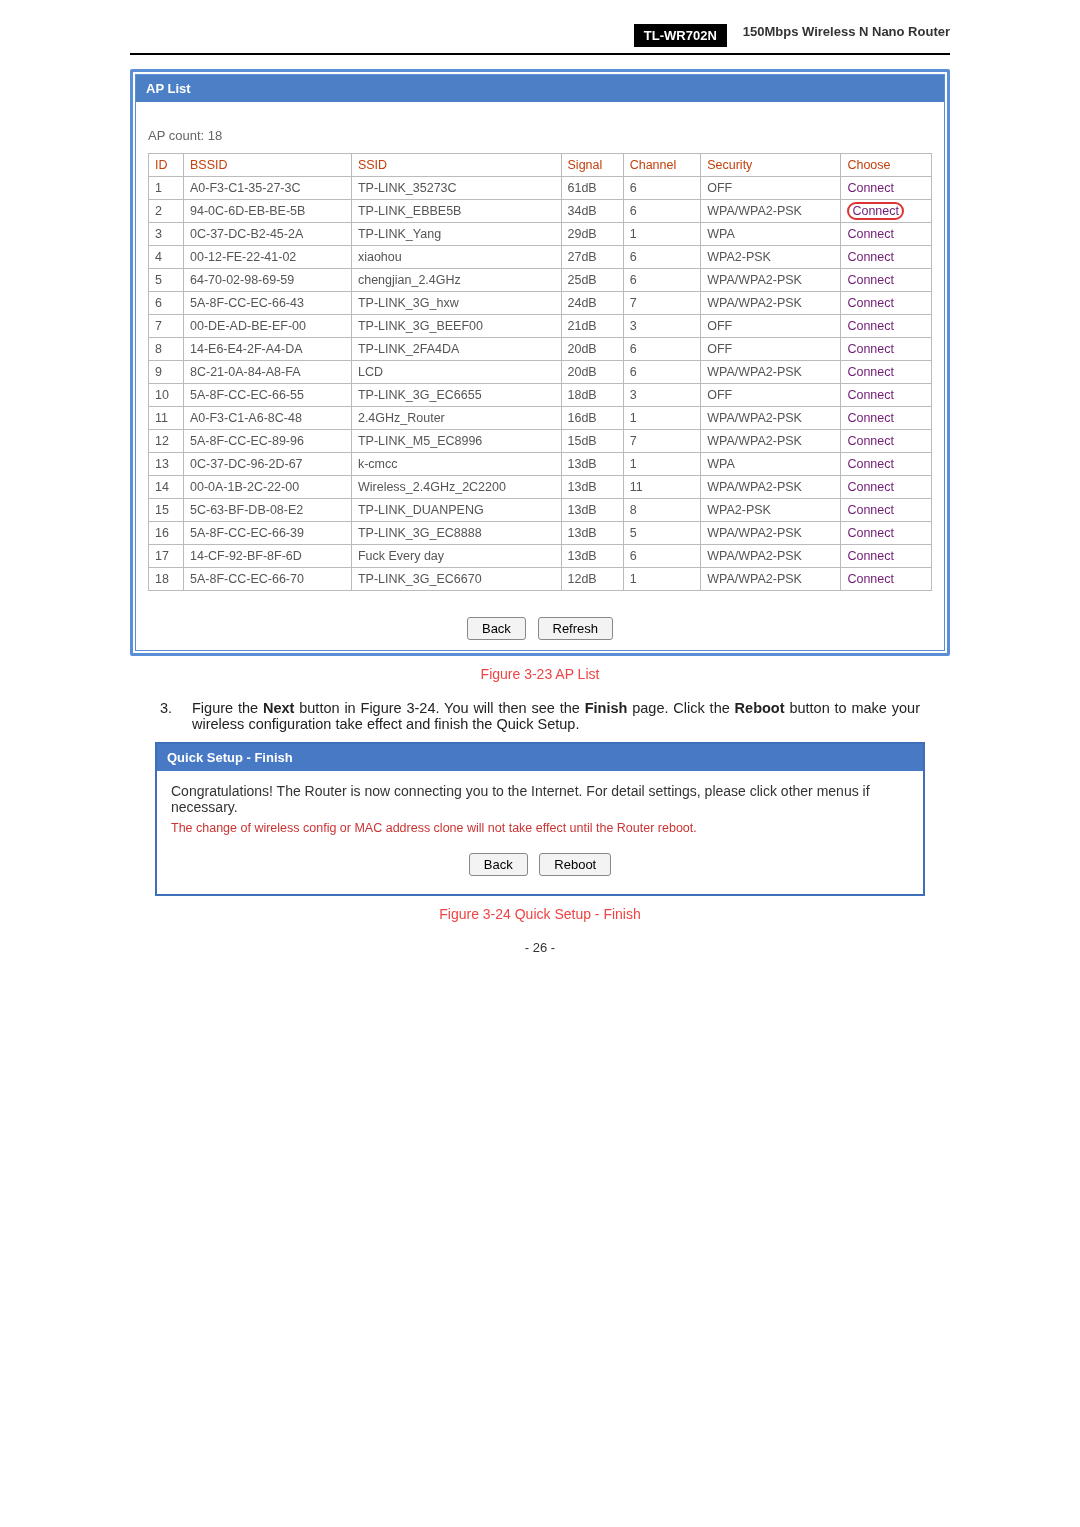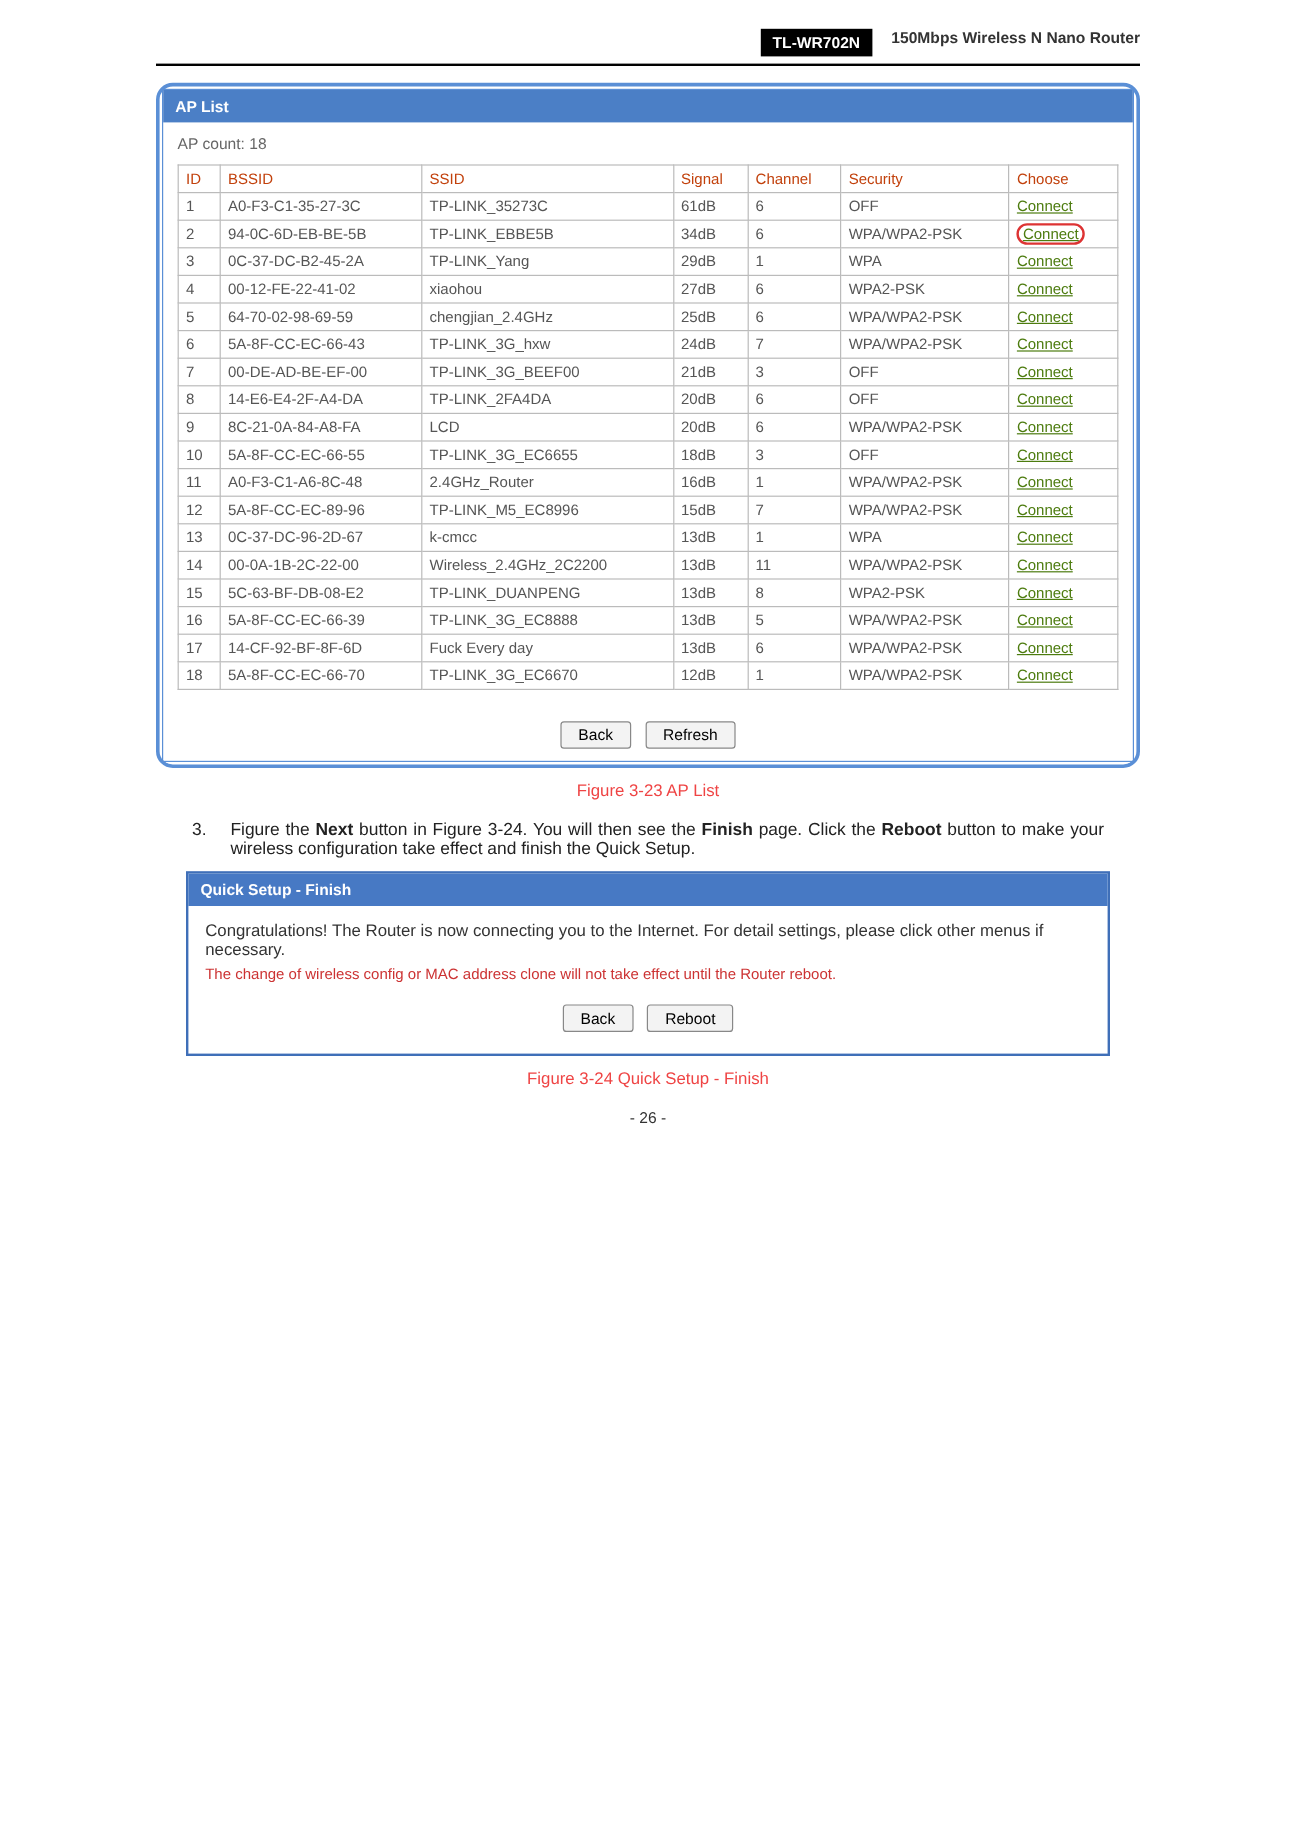--- a/index.html
+++ b/index.html
@@ -1,28 +1,28 @@
 <!DOCTYPE html>
 <html><head>
 <meta charset="utf-8">
 <style>
 body{font-family:Arial,Helvetica,sans-serif;background:#fff;margin:0;padding:20px 20px 40px;font-size:13px;color:#333}
 .page{width:820px;margin:0 auto}
 .hdr{display:flex;justify-content:flex-end;border-bottom:2px solid #000;padding:4px 0 6px;gap:16px}
 .model-box{background:#000;color:#fff;padding:4px 10px;font-weight:bold}
 .hdr-title{font-weight:bold}
-.panel{border:3px solid #5a8fd6;border-radius:14px;margin-top:14px}
+.panel{border:3px solid #5a8fd6;border-radius:2px;margin-top:14px}
 .panel-inner{border:1px solid #5a8fd6;margin:2px}
 .ap-bar{background:#4b7fc6;color:#fff;font-weight:bold;padding:6px 10px}
-.ap-body{padding:4px 12px 16px}
+.ap-body{padding:20px 12px 16px}
 .count{color:#666;margin:6px 0 10px}
 table.ap{border-collapse:collapse;width:100%;font-size:12.5px;color:#555}
 table.ap th,table.ap td{border:1px solid #bbb;padding:4px 6px;text-align:left}
 table.ap th{color:#c2410c;font-weight:normal}
-.lnk{color:#4d7c0f;text-decoration:underline;cursor:pointer}
+.lnk{color:#701a75;cursor:pointer}
 .circled{border:2px solid #d33;border-radius:10px;padding:0 3px}
 .btnrow{text-align:center;padding:10px 0}
 button.std{border:1px solid #888;background:#f3f3f3;border-radius:3px;padding:3px 14px;margin:0 4px;font-size:13px}
 .cap{text-align:center;margin:10px 0 18px;font-size:14px;color:#ef4444}
 .step{display:flex;gap:14px;margin:0 30px 10px 30px;font-size:14.5px;color:#222}
 .step .num{min-width:18px}
 .step .txt{flex:1;text-align:justify}
 .finish-panel{border:2px solid #3f6fb8;margin:4px 25px 0}
 .finish-bar{background:#4779c4;color:#fff;font-weight:bold;padding:6px 10px}
 .finish-body{padding:12px 14px}

